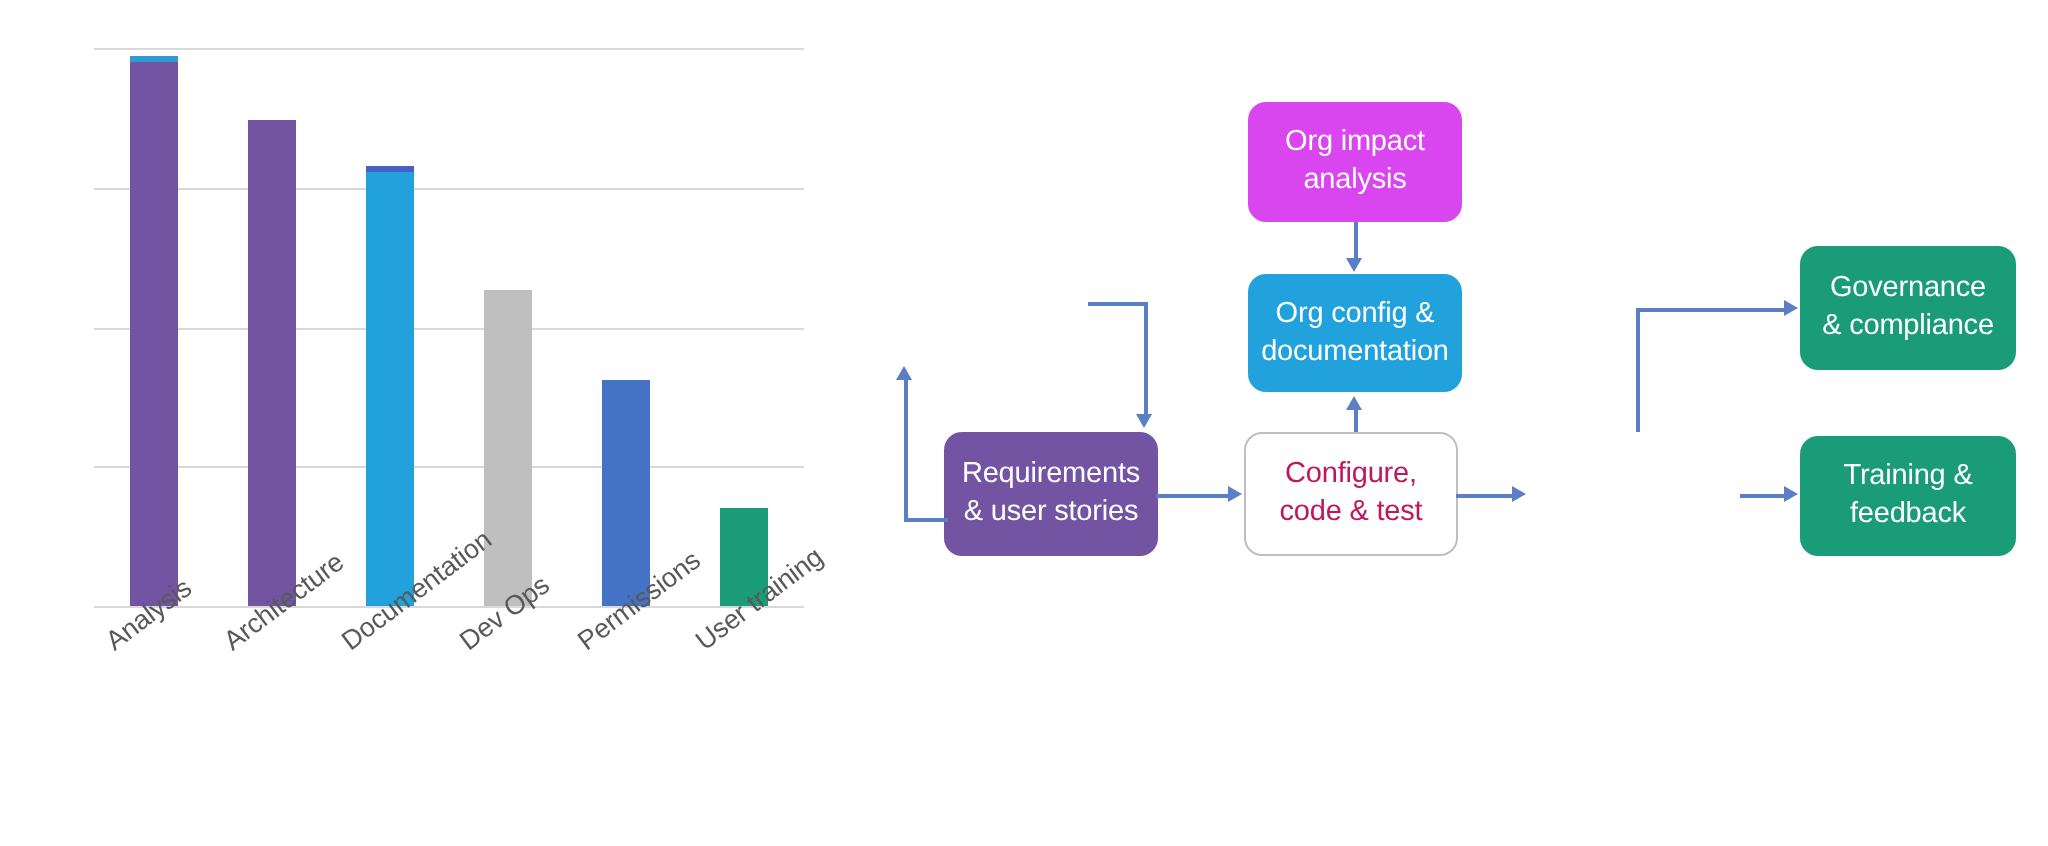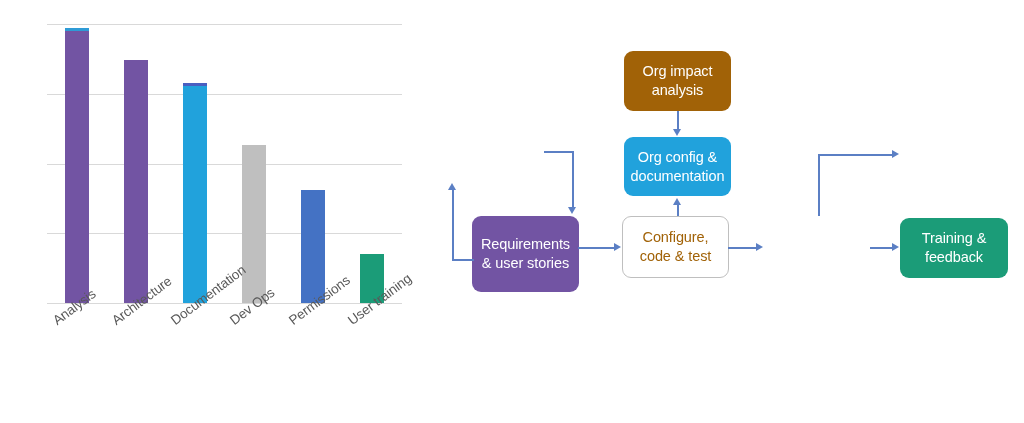--- a/index.html
+++ b/index.html
@@ -79,21 +79,21 @@
     line-height: 1.28;
     padding: 2px 4px;
     letter-spacing: -0.1px;
   }
   .node.filled {
     color: #ffffff;
   }
   .node.outline {
     background: #ffffff;
     border: 1px solid #bfbfbf;
-    color: #a16207;
+    color: #be185d;
   }
   .connector {
     position: absolute;
     background: #5b7fc4;
   }
   .connector.h { height: 1.6px; }
   .connector.v { width: 1.6px; }
   .arrowhead {
     position: absolute;
     width: 0;
@@ -146,38 +146,41 @@
       <div class="cat-label" style="left: 108.75px; top: 316px;">Architecture</div>
       <div class="cat-label" style="left: 167.917px; top: 316px;">Documentation</div>
       <div class="cat-label" style="left: 227.083px; top: 316px;">Dev Ops</div>
       <div class="cat-label" style="left: 286.25px; top: 316px;">Permissions</div>
       <div class="cat-label" style="left: 345.417px; top: 316px;">User training</div>
     </div>
 </div>
 
 <div id="flowchart">
 
-  <div class="node filled" style="left:194px; top:51px; width:107px; height:60px; background:#a16207;">
+  <div class="node filled" style="left:194px; top:51px; width:107px; height:60px; background:#d946ef;">
     <span>Org impact<br>analysis</span>
   </div>
 
   <div class="node filled" style="left:194px; top:137px; width:107px; height:59px; background:#21A2DC;">
     <span>Org config &amp;<br>documentation</span>
   </div>
 
 
-  <div class="node filled" style="left:42px; top:216px; width:107px; height:76px; background:#7254A3;">
+  <div class="node filled" style="left:42px; top:216px; width:107px; height:62px; background:#7254A3;">
     <span>Requirements<br>&amp; user stories</span>
   </div>
 
   <div class="node outline" style="left:192px; top:216px; width:107px; height:62px;">
     <span>Configure,<br>code &amp; test</span>
   </div>
 
 
+  <div class="node filled" style="left:470px; top:123px; width:108px; height:62px; background:#1B9C78;">
+    <span>Governance<br>&amp; compliance</span>
+  </div>
 
   <div class="node filled" style="left:470px; top:218px; width:108px; height:60px; background:#1B9C78;">
     <span>Training &amp;<br>feedback</span>
   </div>
 
   <div class="connector v" style="left:247px; top:111px; height:19px;"></div>
   <div class="arrowhead down" style="left:243px; top:129px;"></div>
 
   <div class="connector v" style="left:247px; top:205px; height:11px;"></div>
   <div class="arrowhead up" style="left:243px; top:198px;"></div>

